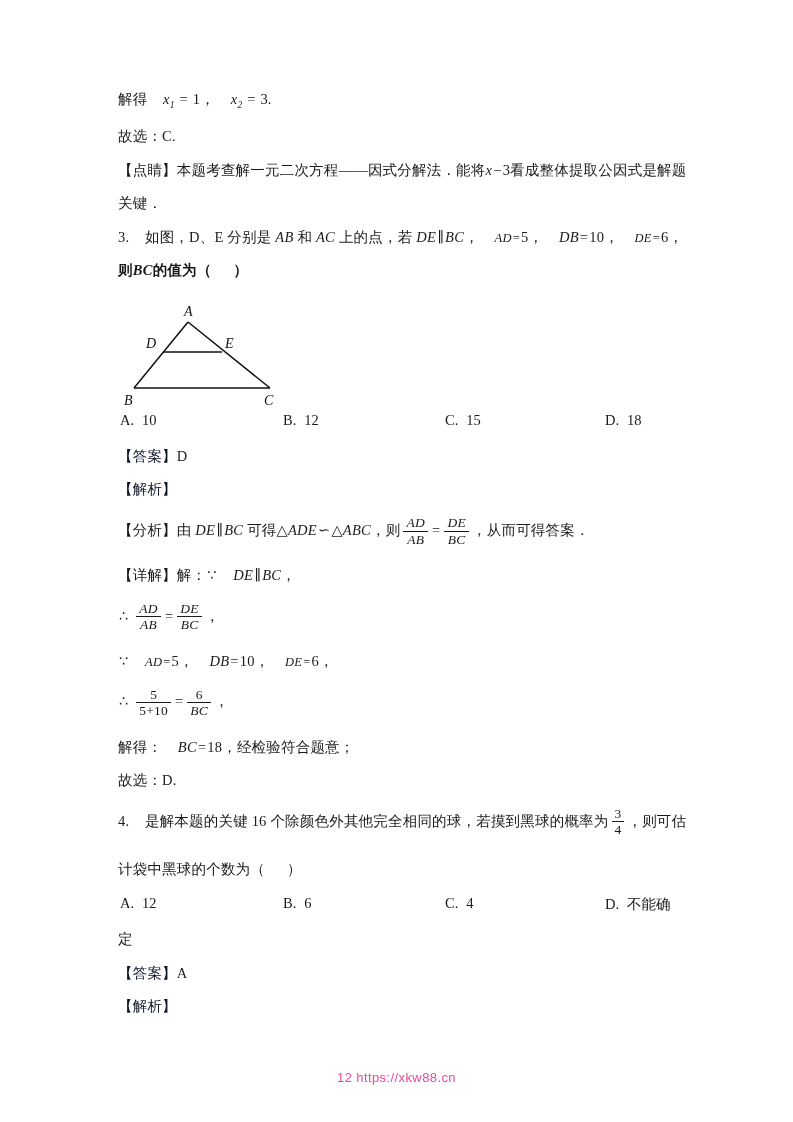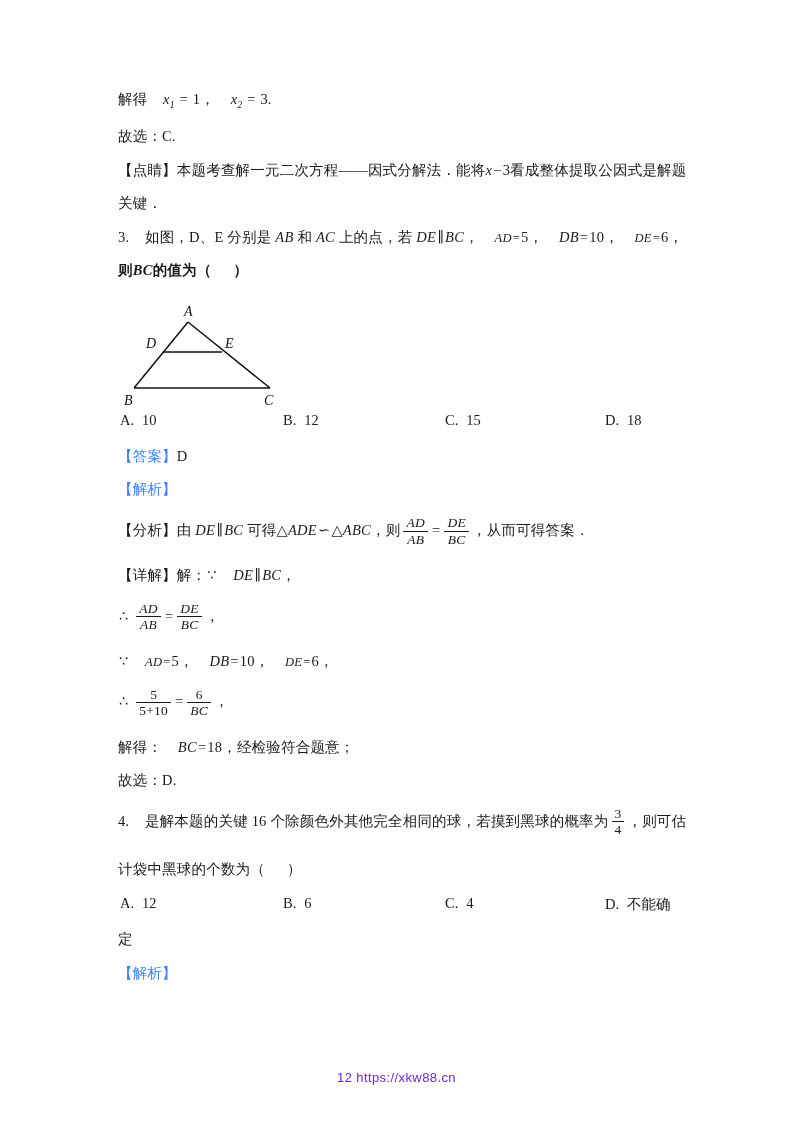--- a/index.html
+++ b/index.html
@@ -39,21 +39,21 @@
     font-family: "Liberation Serif", "DejaVu Serif", serif;
     font-style: italic;
     letter-spacing: 0.3px;
   }
   .mn {
     font-family: "Liberation Serif", "DejaVu Serif", serif;
     font-style: normal;
   }
   .small-var { font-size: 12.5px; }
   .op { font-style: normal; padding: 0 1px; }
-  .blue { color: #3b82f6; }
+  .blue { color: #0f172a; }
   .sub {
     font-size: 9.5px;
     vertical-align: sub;
     font-style: italic;
   }
   .gap-s { display: inline-block; width: 8px; }
   .gap-l { display: inline-block; width: 22px; }
 
   
   .frac {
@@ -87,21 +87,21 @@
   }
   .figure svg { display: block; }
 
   .footer {
     position: absolute;
     left: 0;
     top: 1070px;
     width: 793px;
     text-align: center;
     font-size: 13px;
-    color: #6d28d9;
+    color: #ec4899;
     font-family: "Liberation Sans", sans-serif;
     letter-spacing: 0.4px;
   }
   .tri-sym { font-style: normal; }
   .sim { font-style: normal; padding: 0 1px; }
 </style>
 </head>
 <body>
 
 <div class="page">
@@ -229,20 +229,23 @@
       <span class="opt opt-a"><span class="mn">A.</span><span class="gap-s"></span><span class="mn">12</span></span>
       <span class="opt opt-b"><span class="mn">B.</span><span class="gap-s"></span><span class="mn">6</span></span>
       <span class="opt opt-c"><span class="mn">C.</span><span class="gap-s"></span><span class="mn">4</span></span>
       <span class="opt opt-d"><span class="mn">D.</span><span class="gap-s"></span><span class="cn">不能确</span></span>
     </div>
 
     <div class="line">
       <span class="cn">定</span>
     </div>
 
+    <div class="line">
+      <span class="cn blue">【答案】</span><span class="mn">A</span>
+    </div>
 
     <div class="line">
       <span class="cn blue">【解析】</span>
     </div>
 
   </div>
 
   <div class="figure">
     <svg width="220" height="112" viewBox="0 0 220 112">
 

